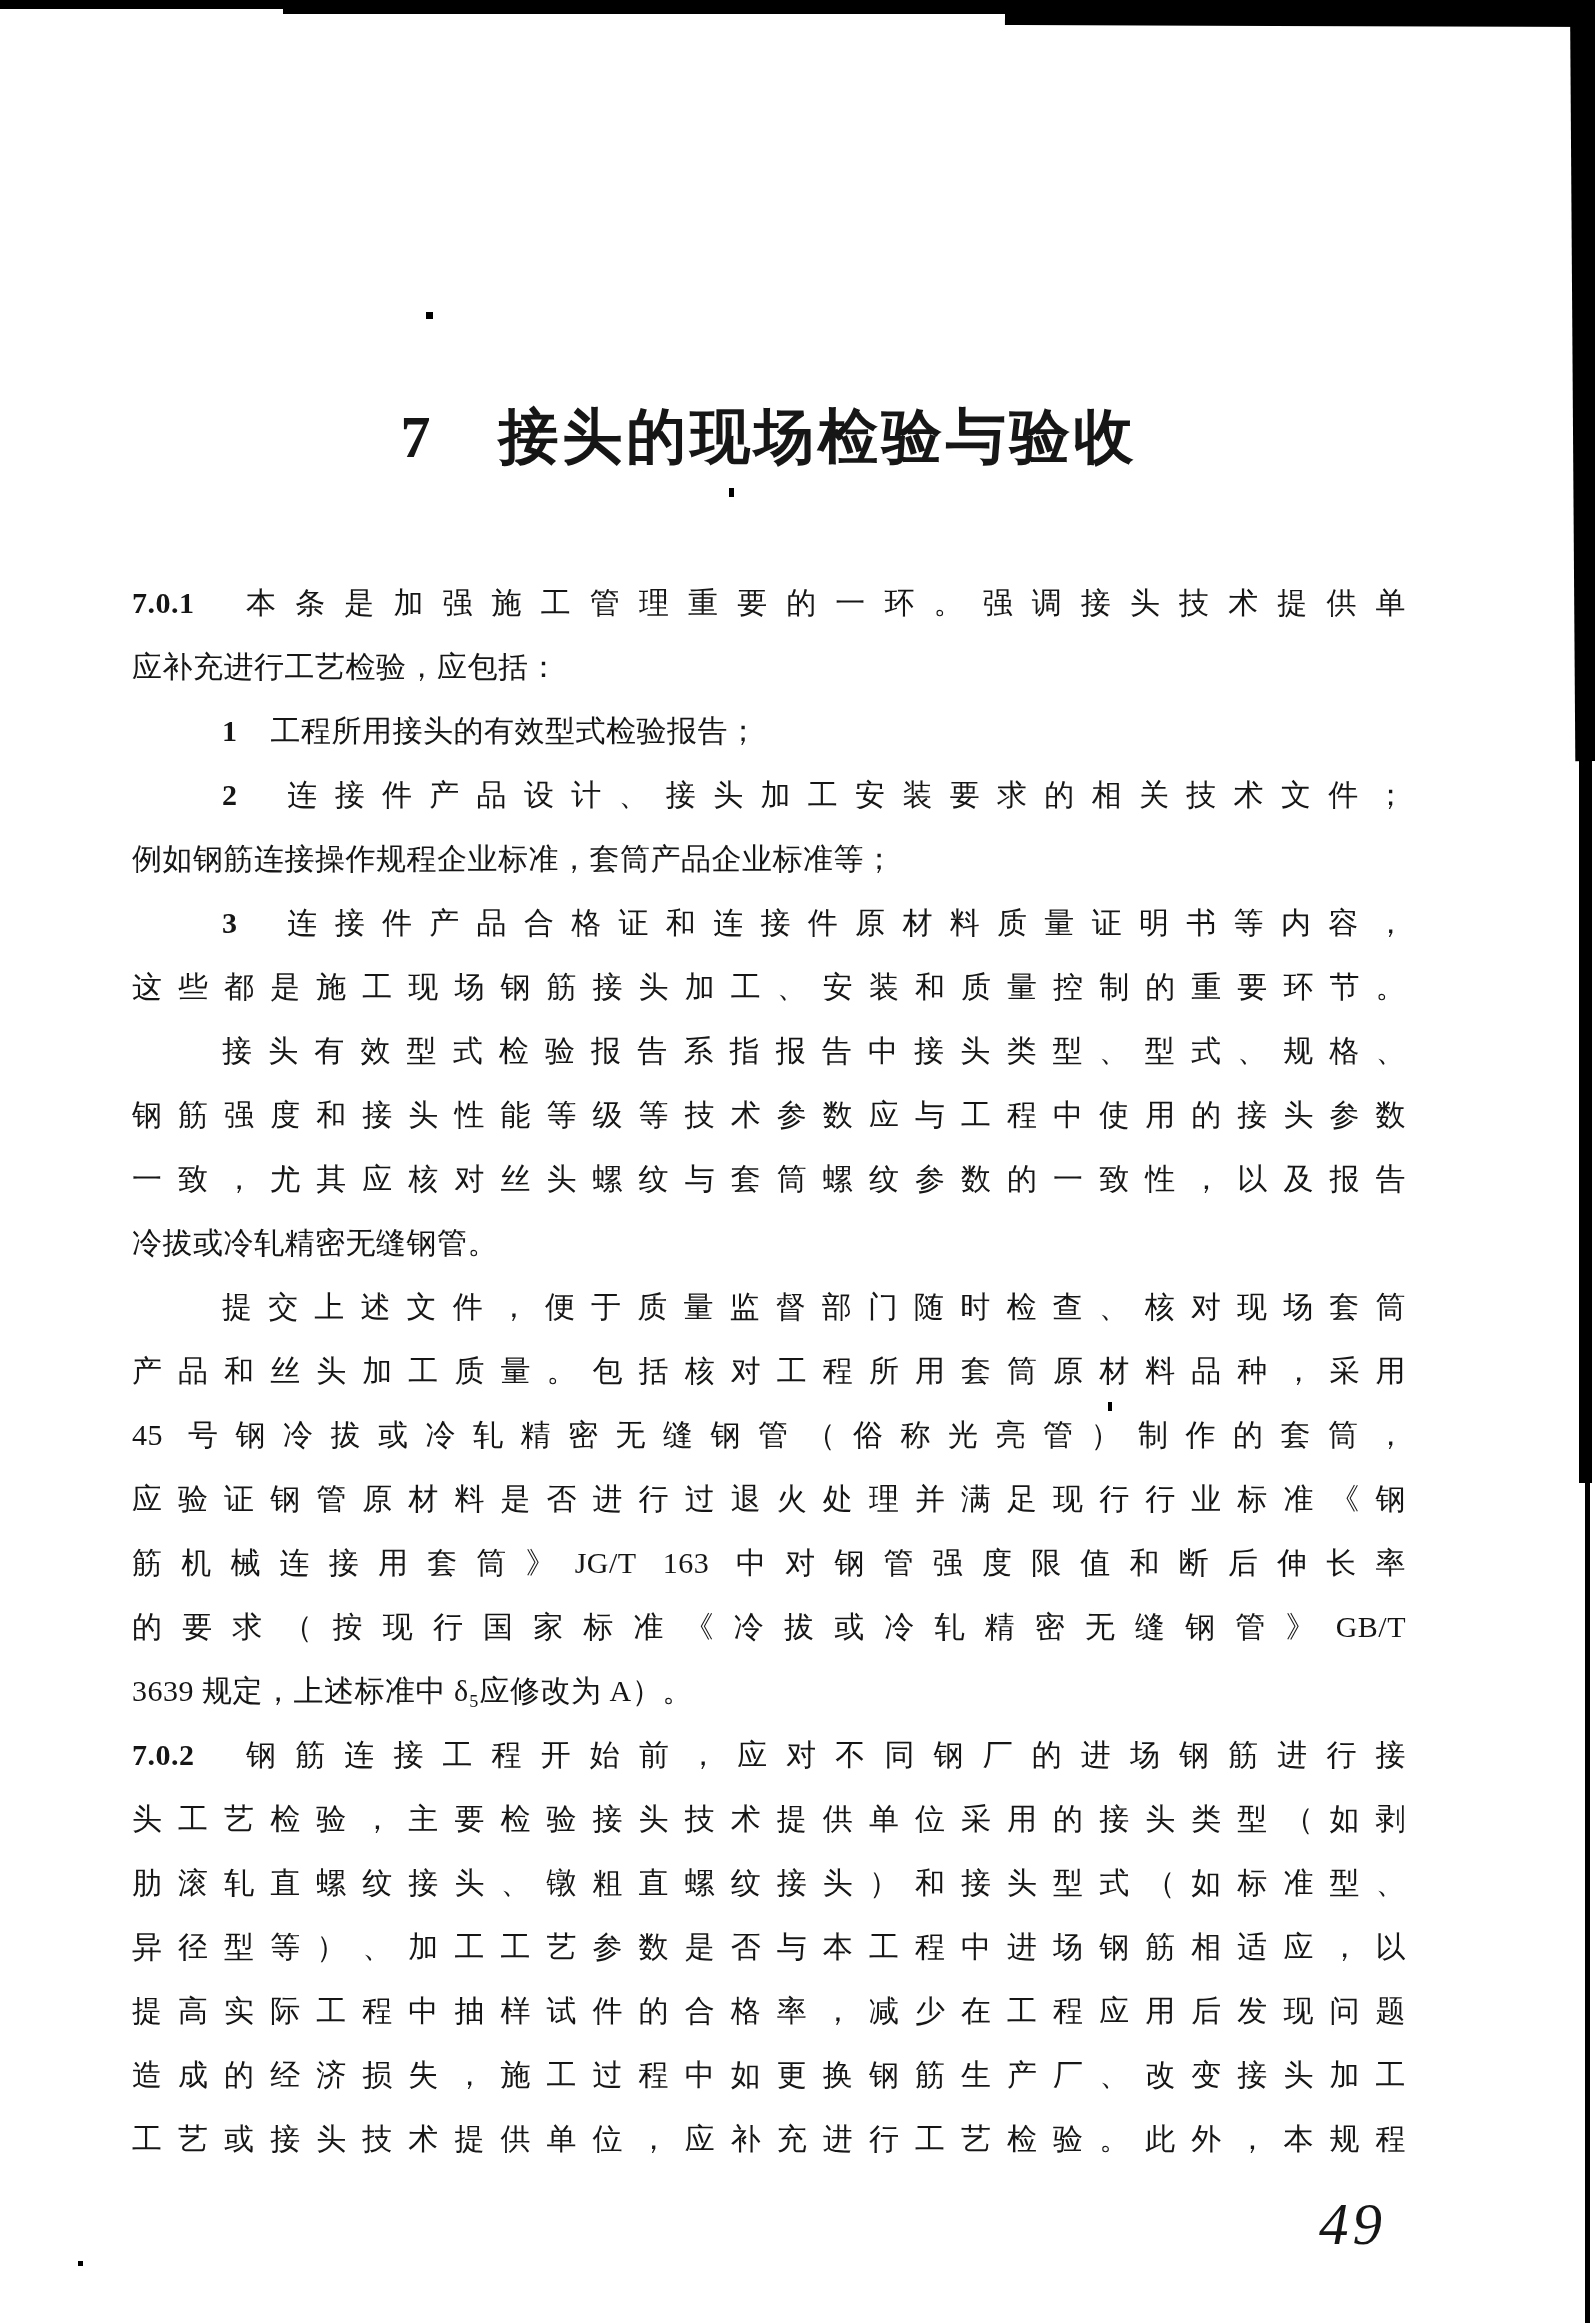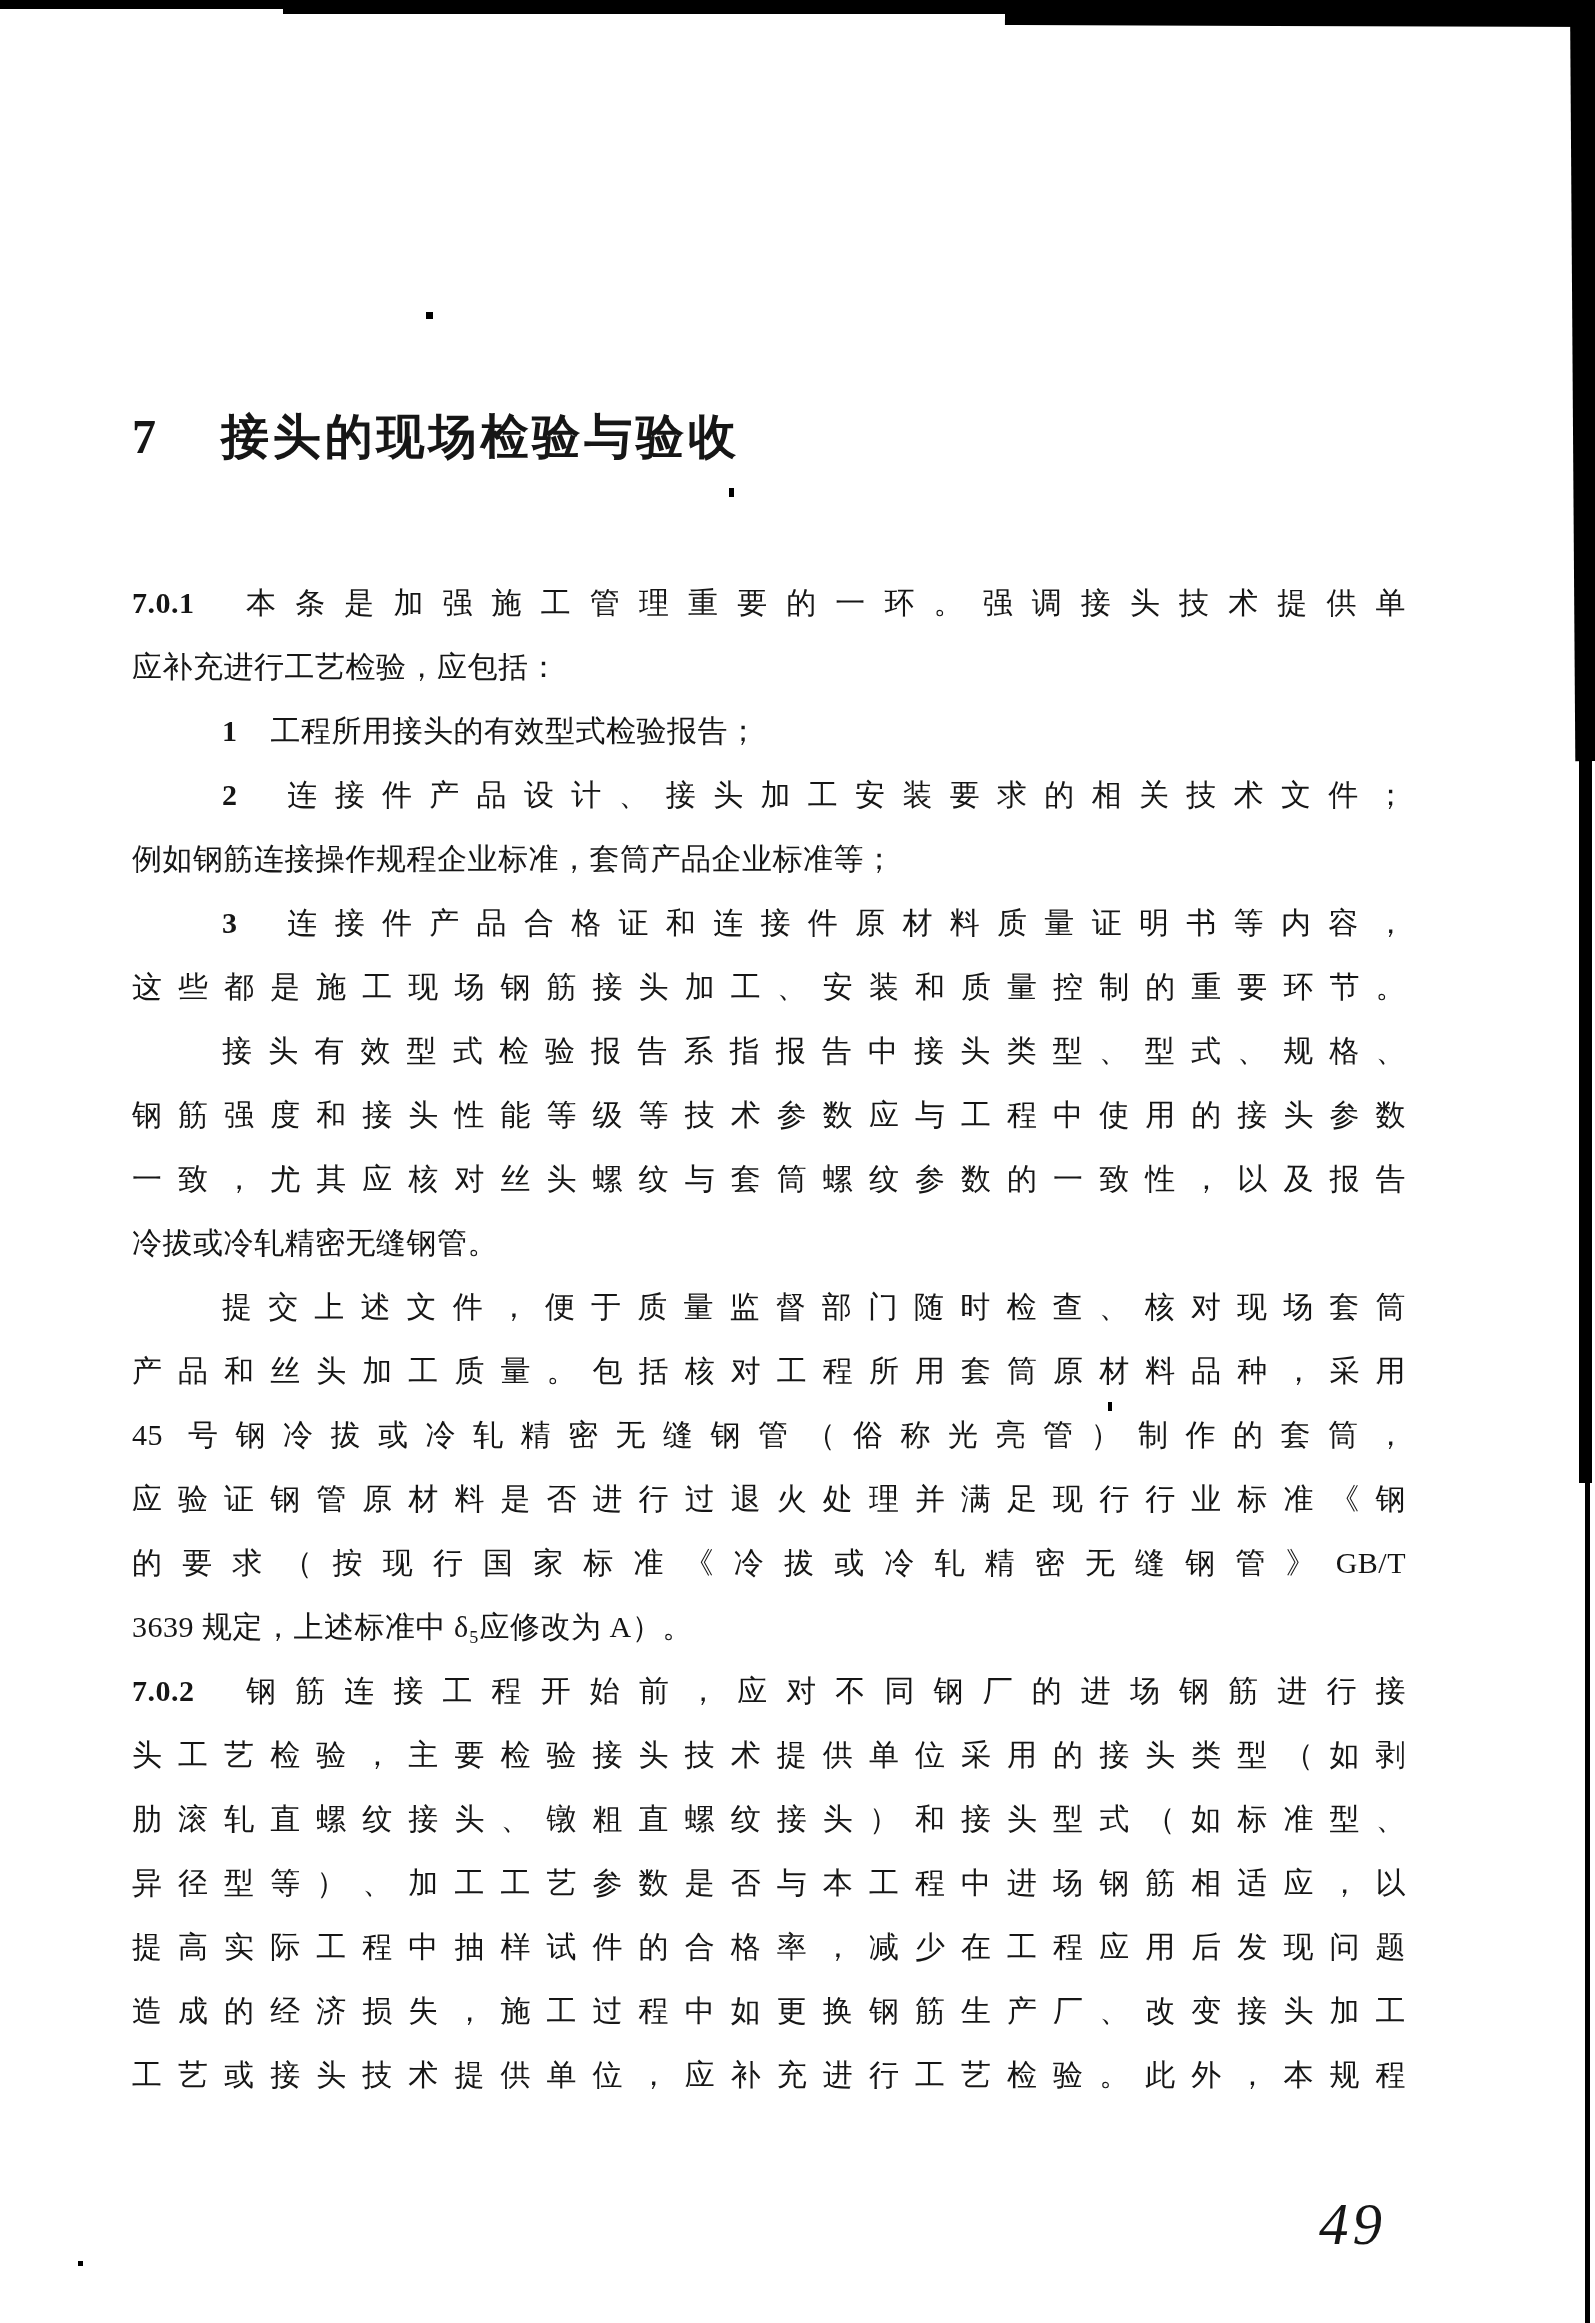--- a/index.html
+++ b/index.html
@@ -7,22 +7,22 @@
     position:relative;
     width:1596px; height:2323px;
     background:#ffffff;
     color:#161616;
     font-family:"Liberation Serif","DejaVu Serif",serif;
     overflow:hidden;
   }
   
   .title {
     position:absolute; left:132px; top:406px; width:1274px;
-    margin:0; 
-    font-size:48px; line-height:62px; font-weight:bold;
+    margin:0; text-align:center;
+    font-size:60px; line-height:62px; font-weight:bold;
     letter-spacing:3.9px; white-space:nowrap;
   }
   .title-num { margin-right:49px; letter-spacing:0; }
   
   .body {
     position:absolute; left:132px; top:571px; width:1274px;
     font-size:30px; line-height:64px; letter-spacing:0.5px;
   }
   .line { text-align:justify; }
   .line.fill { text-align-last:justify; }
@@ -76,20 +76,21 @@
       <div class="line fill indent"><span class="num">3</span><span>连接件产品合格证和连接件原材料质量证明书等内容，</span></div>
       <div class="line fill"><span>这些都是施工现场钢筋接头加工、安装和质量控制的重要环节。</span></div>
       <div class="line fill indent"><span>接头有效型式检验报告系指报告中接头类型、型式、规格、</span></div>
       <div class="line fill"><span>钢筋强度和接头性能等级等技术参数应与工程中使用的接头参数</span></div>
       <div class="line fill"><span>一致，尤其应核对丝头螺纹与套筒螺纹参数的一致性，以及报告</span></div>
       <div class="line"><span>冷拔或冷轧精密无缝钢管。</span></div>
       <div class="line fill indent"><span>提交上述文件，便于质量监督部门随时检查、核对现场套筒</span></div>
       <div class="line fill"><span>产品和丝头加工质量。包括核对工程所用套筒原材料品种，采用</span></div>
       <div class="line fill"><span>45 号钢冷拔或冷轧精密无缝钢管（俗称光亮管）制作的套筒，</span></div>
       <div class="line fill"><span>应验证钢管原材料是否进行过退火处理并满足现行行业标准《钢</span></div>
+      <div class="line fill"><span>筋机械连接用套筒》JG/T 163 中对钢管强度限值和断后伸长率</span></div>
       <div class="line fill"><span>的要求（按现行国家标准《冷拔或冷轧精密无缝钢管》GB/T</span></div>
       <div class="line"><span>3639 规定，上述标准中 δ₅应修改为 A）。</span></div>
       <div class="line fill"><span class="num">7.0.2</span><span>钢筋连接工程开始前，应对不同钢厂的进场钢筋进行接</span></div>
       <div class="line fill"><span>头工艺检验，主要检验接头技术提供单位采用的接头类型（如剥</span></div>
       <div class="line fill"><span>肋滚轧直螺纹接头、镦粗直螺纹接头）和接头型式（如标准型、</span></div>
       <div class="line fill"><span>异径型等）、加工工艺参数是否与本工程中进场钢筋相适应，以</span></div>
       <div class="line fill"><span>提高实际工程中抽样试件的合格率，减少在工程应用后发现问题</span></div>
       <div class="line fill"><span>造成的经济损失，施工过程中如更换钢筋生产厂、改变接头加工</span></div>
       <div class="line fill"><span>工艺或接头技术提供单位，应补充进行工艺检验。此外，本规程</span></div>
     </div>

